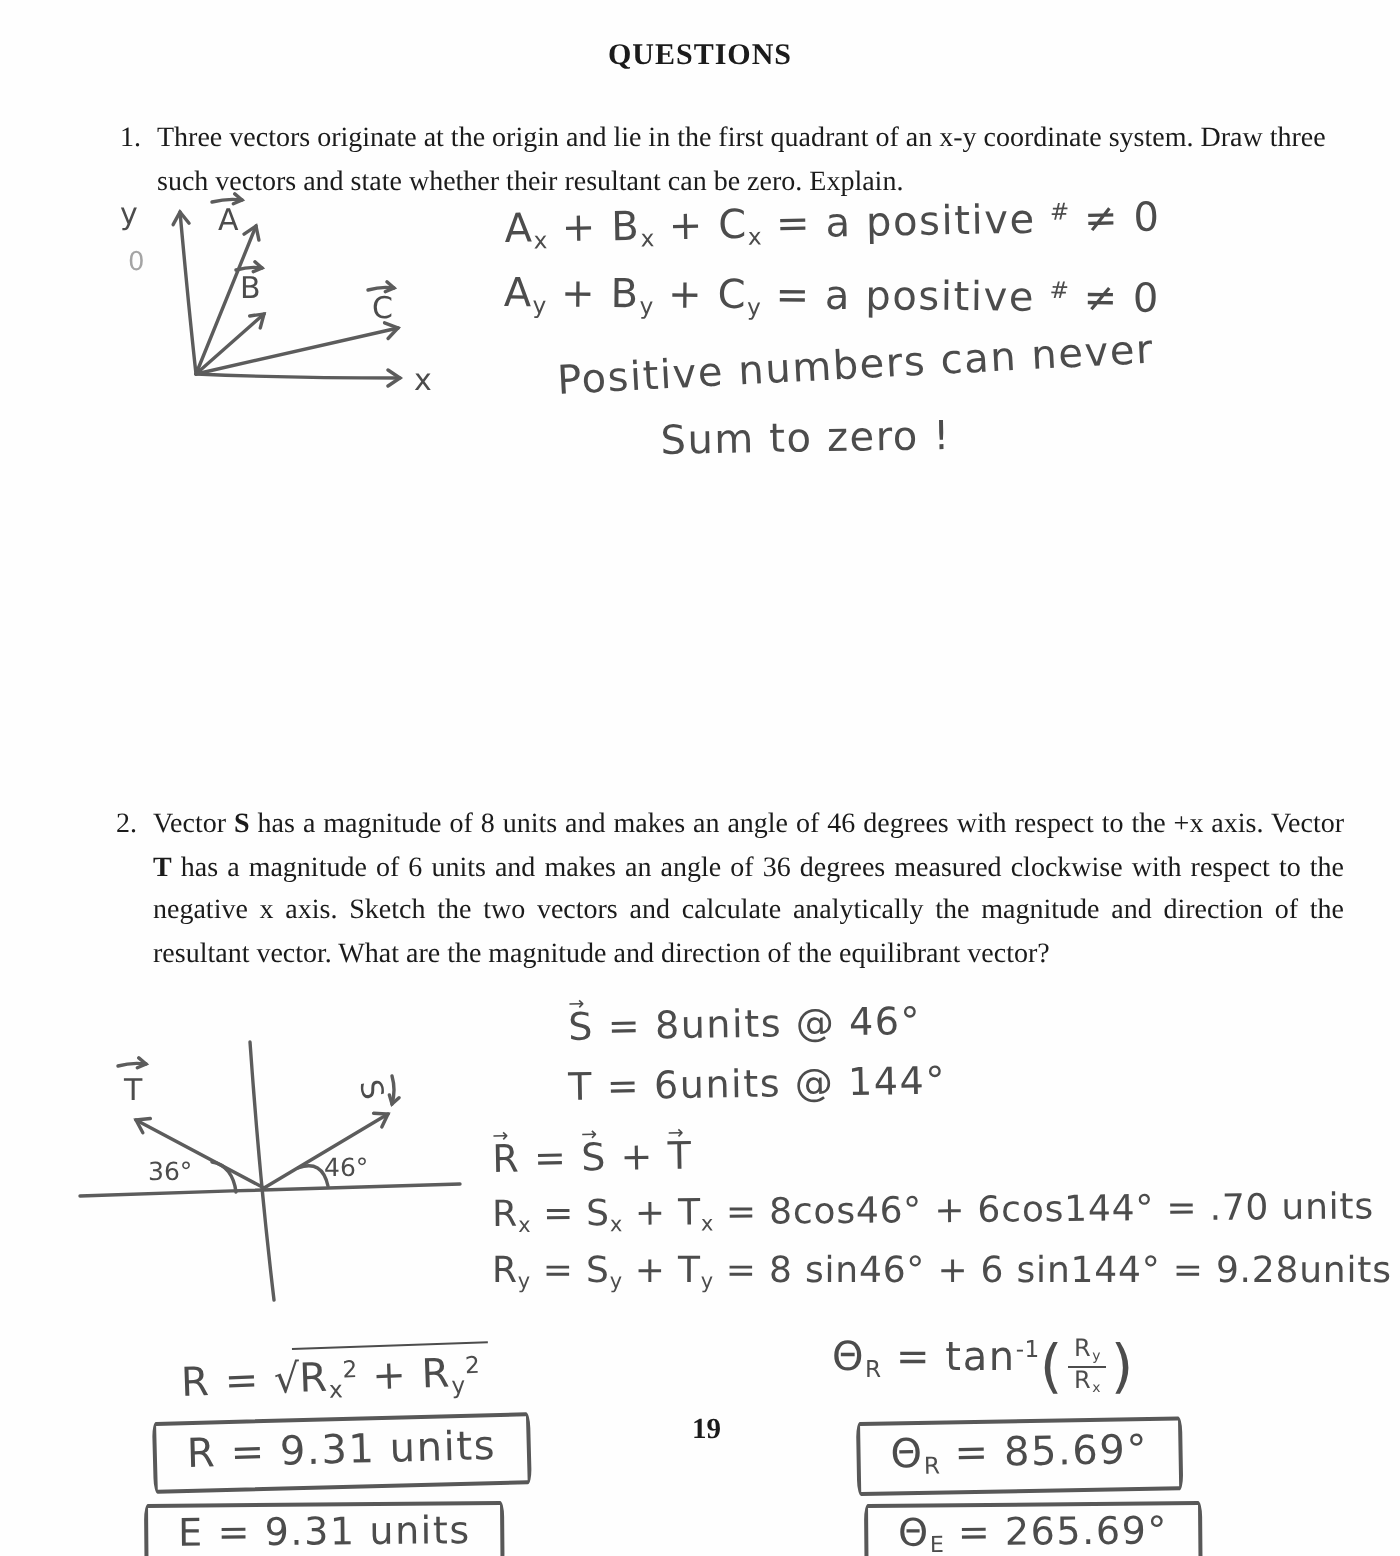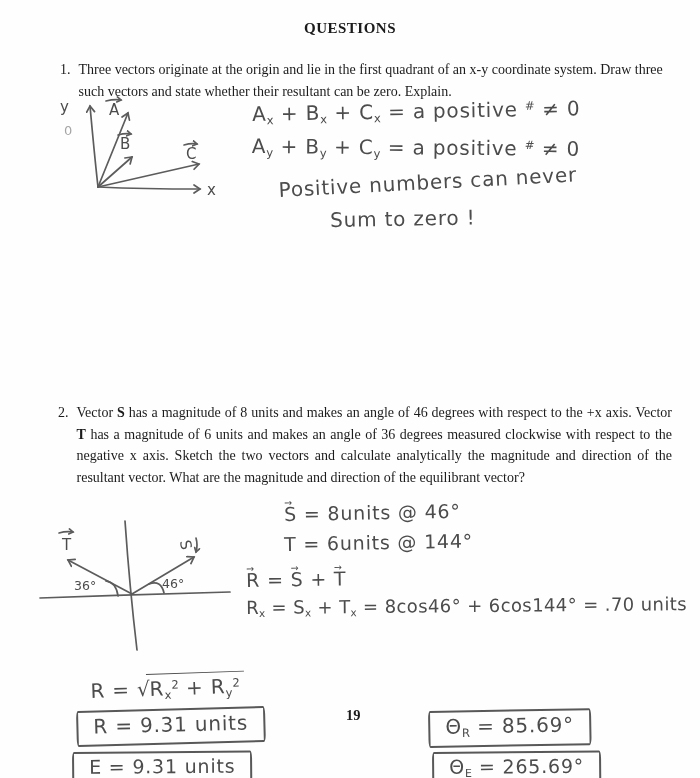--- a/index.html
+++ b/index.html
@@ -103,29 +103,36 @@
     <text x="34" y="32" font-size="15">T</text>
     <text x="152" y="33" font-size="15" transform="rotate(78 158 28)">S</text>
     <text x="46" y="72" font-size="12.5">36°</text>
     <text x="134" y="70" font-size="12.5">46°</text>
   </svg>
 
   <div class="hw" style="left:284px;top:503px;font-size:19px;transform:rotate(-1deg);"><span class="vec">S</span> = 8units @ 46°</div>
   <div class="hw" style="left:284px;top:533px;font-size:19px;transform:rotate(-1deg);">T = 6units @ 144°</div>
   <div class="hw" style="left:246px;top:569px;font-size:19px;transform:rotate(-1deg);"><span class="vec">R</span> = <span class="vec">S</span> + <span class="vec">T</span></div>
   <div class="hw" style="left:246px;top:597px;font-size:18px;letter-spacing:.4px;transform:rotate(-.5deg);">R<sub>x</sub> = S<sub>x</sub> + T<sub>x</sub> = 8cos46° + 6cos144° = .70 units</div>
+  <div class="hw" style="left:246px;top:625px;font-size:18px;letter-spacing:.4px;">R<sub>y</sub> = S<sub>y</sub> + T<sub>y</sub> = 8 sin46° + 6 sin144° = 9.28units</div>
 
   <div class="hw" style="left:90px;top:676px;transform:rotate(-2deg);">R = √<span class="radicand">R<sub>x</sub><sup>2</sup> + R<sub>y</sub><sup>2</sup></span></div>
   <div class="hw" style="left:76px;top:711px;transform:rotate(-1.5deg);">
     <span class="resbox" style="display:inline-block;">R = 9.31 units</span>
   </div>
   <div class="hw" style="left:72px;top:752px;transform:rotate(-.5deg);font-size:19px;">
     <span class="resbox" style="display:inline-block;">E = 9.31 units</span>
   </div>
 
+  <div class="hw" style="left:416px;top:666px;">Θ<sub>R</sub> = tan<sup>-1</sup><span class="frac">
+        <span class="fstack">
+          <span class="num">R<sub>y</sub></span>
+          <span class="den">R<sub>x</sub></span>
+        </span>
+      </span></div>
   <div class="hw" style="left:428px;top:711px;transform:rotate(-1deg);">
     <span class="resbox" style="display:inline-block;">Θ<sub>R</sub> = 85.69°</span>
   </div>
   <div class="hw" style="left:432px;top:752px;transform:rotate(-.5deg);font-size:19px;">
     <span class="resbox" style="display:inline-block;">Θ<sub>E</sub> = 265.69°</span>
   </div>
 
   <div class="pagenum">19</div>
 
 </div>

